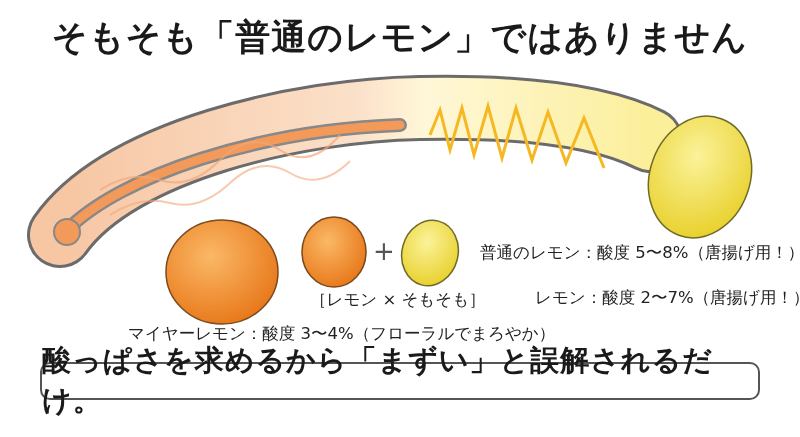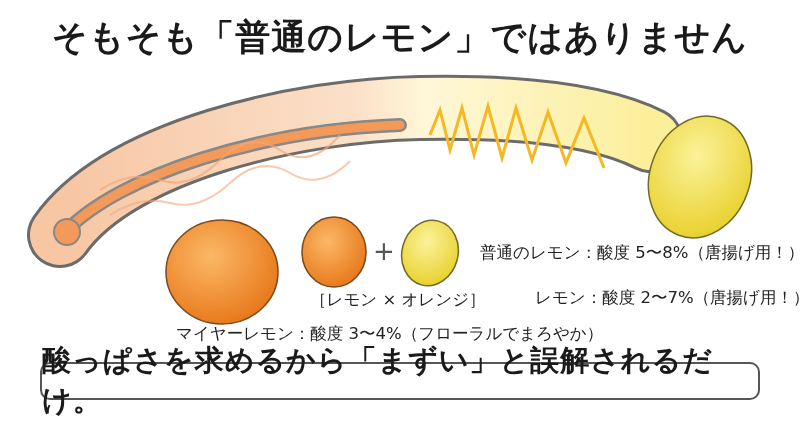--- a/index.html
+++ b/index.html
@@ -5,21 +5,21 @@
   html, body { margin:0; padding:0; background:#ffffff; }
   body { width:800px; height:437px; position:relative; overflow:hidden;
          font-family:"DejaVu Sans", sans-serif; color:#1a1a1a; }
   .title { position:absolute; left:0; top:14px; width:800px; text-align:center;
            font-size:35px; font-weight:bold; letter-spacing:1px; }
   svg.art { position:absolute; left:0; top:0; }
   .label { position:absolute; font-size:16.5px; white-space:nowrap; color:#222; }
   .l-normal { left:480px; top:242px; }
   .l-lemon  { left:535px; top:287px; }
   .l-hybrid { left:310px; top:289px; }
-  .l-meyer  { left:128px; top:323px;margin-left:48px; }
+  .l-meyer  { left:128px; top:323px; }
   .plus { position:absolute; left:373px; top:236px; font-size:26px; color:#555; }
   .banner { position:absolute; left:40px; top:362px; width:720px; height:38px;
             border:2.5px solid #555; border-radius:10px; box-sizing:border-box;
             display:flex; align-items:center; justify-content:center;
             font-size:29px; font-weight:bold; letter-spacing:1px; }
 </style>
 </head>
 <body>
 
 <div class="title">そもそも「普通のレモン」ではありません</div>
@@ -56,16 +56,16 @@
 
   <ellipse cx="700" cy="177" rx="50" ry="62" fill="url(#lemonG)" stroke="#6f6a2a" stroke-width="1.5" transform="rotate(20 700 177)"></ellipse>
   <ellipse cx="222" cy="272" rx="56" ry="52" fill="url(#orangeG)" stroke="#7a4a1c" stroke-width="1.5"></ellipse>
   <ellipse cx="334" cy="252" rx="32" ry="35" fill="url(#orangeG)" stroke="#7a4a1c" stroke-width="1.5"></ellipse>
   <ellipse cx="430" cy="253" rx="28" ry="33" fill="url(#lemonG)" stroke="#6f6a2a" stroke-width="1.5" transform="rotate(15 430 253)"></ellipse>
 </svg>
 
 <div class="plus">+</div>
 <div class="label l-normal">普通のレモン：酸度 5〜8%（唐揚げ用！）</div>
 <div class="label l-lemon">レモン：酸度 2〜7%（唐揚げ用！）</div>
-<div class="label l-hybrid">［レモン × オレンジ］</div>
+<div class="label l-hybrid">［レモン × そもそも］</div>
 <div class="label l-meyer">マイヤーレモン：酸度 3〜4%（フローラルでまろやか）</div>
 
 <div class="banner">酸っぱさを求めるから「まずい」と誤解されるだけ。</div>
 
 </body></html>

